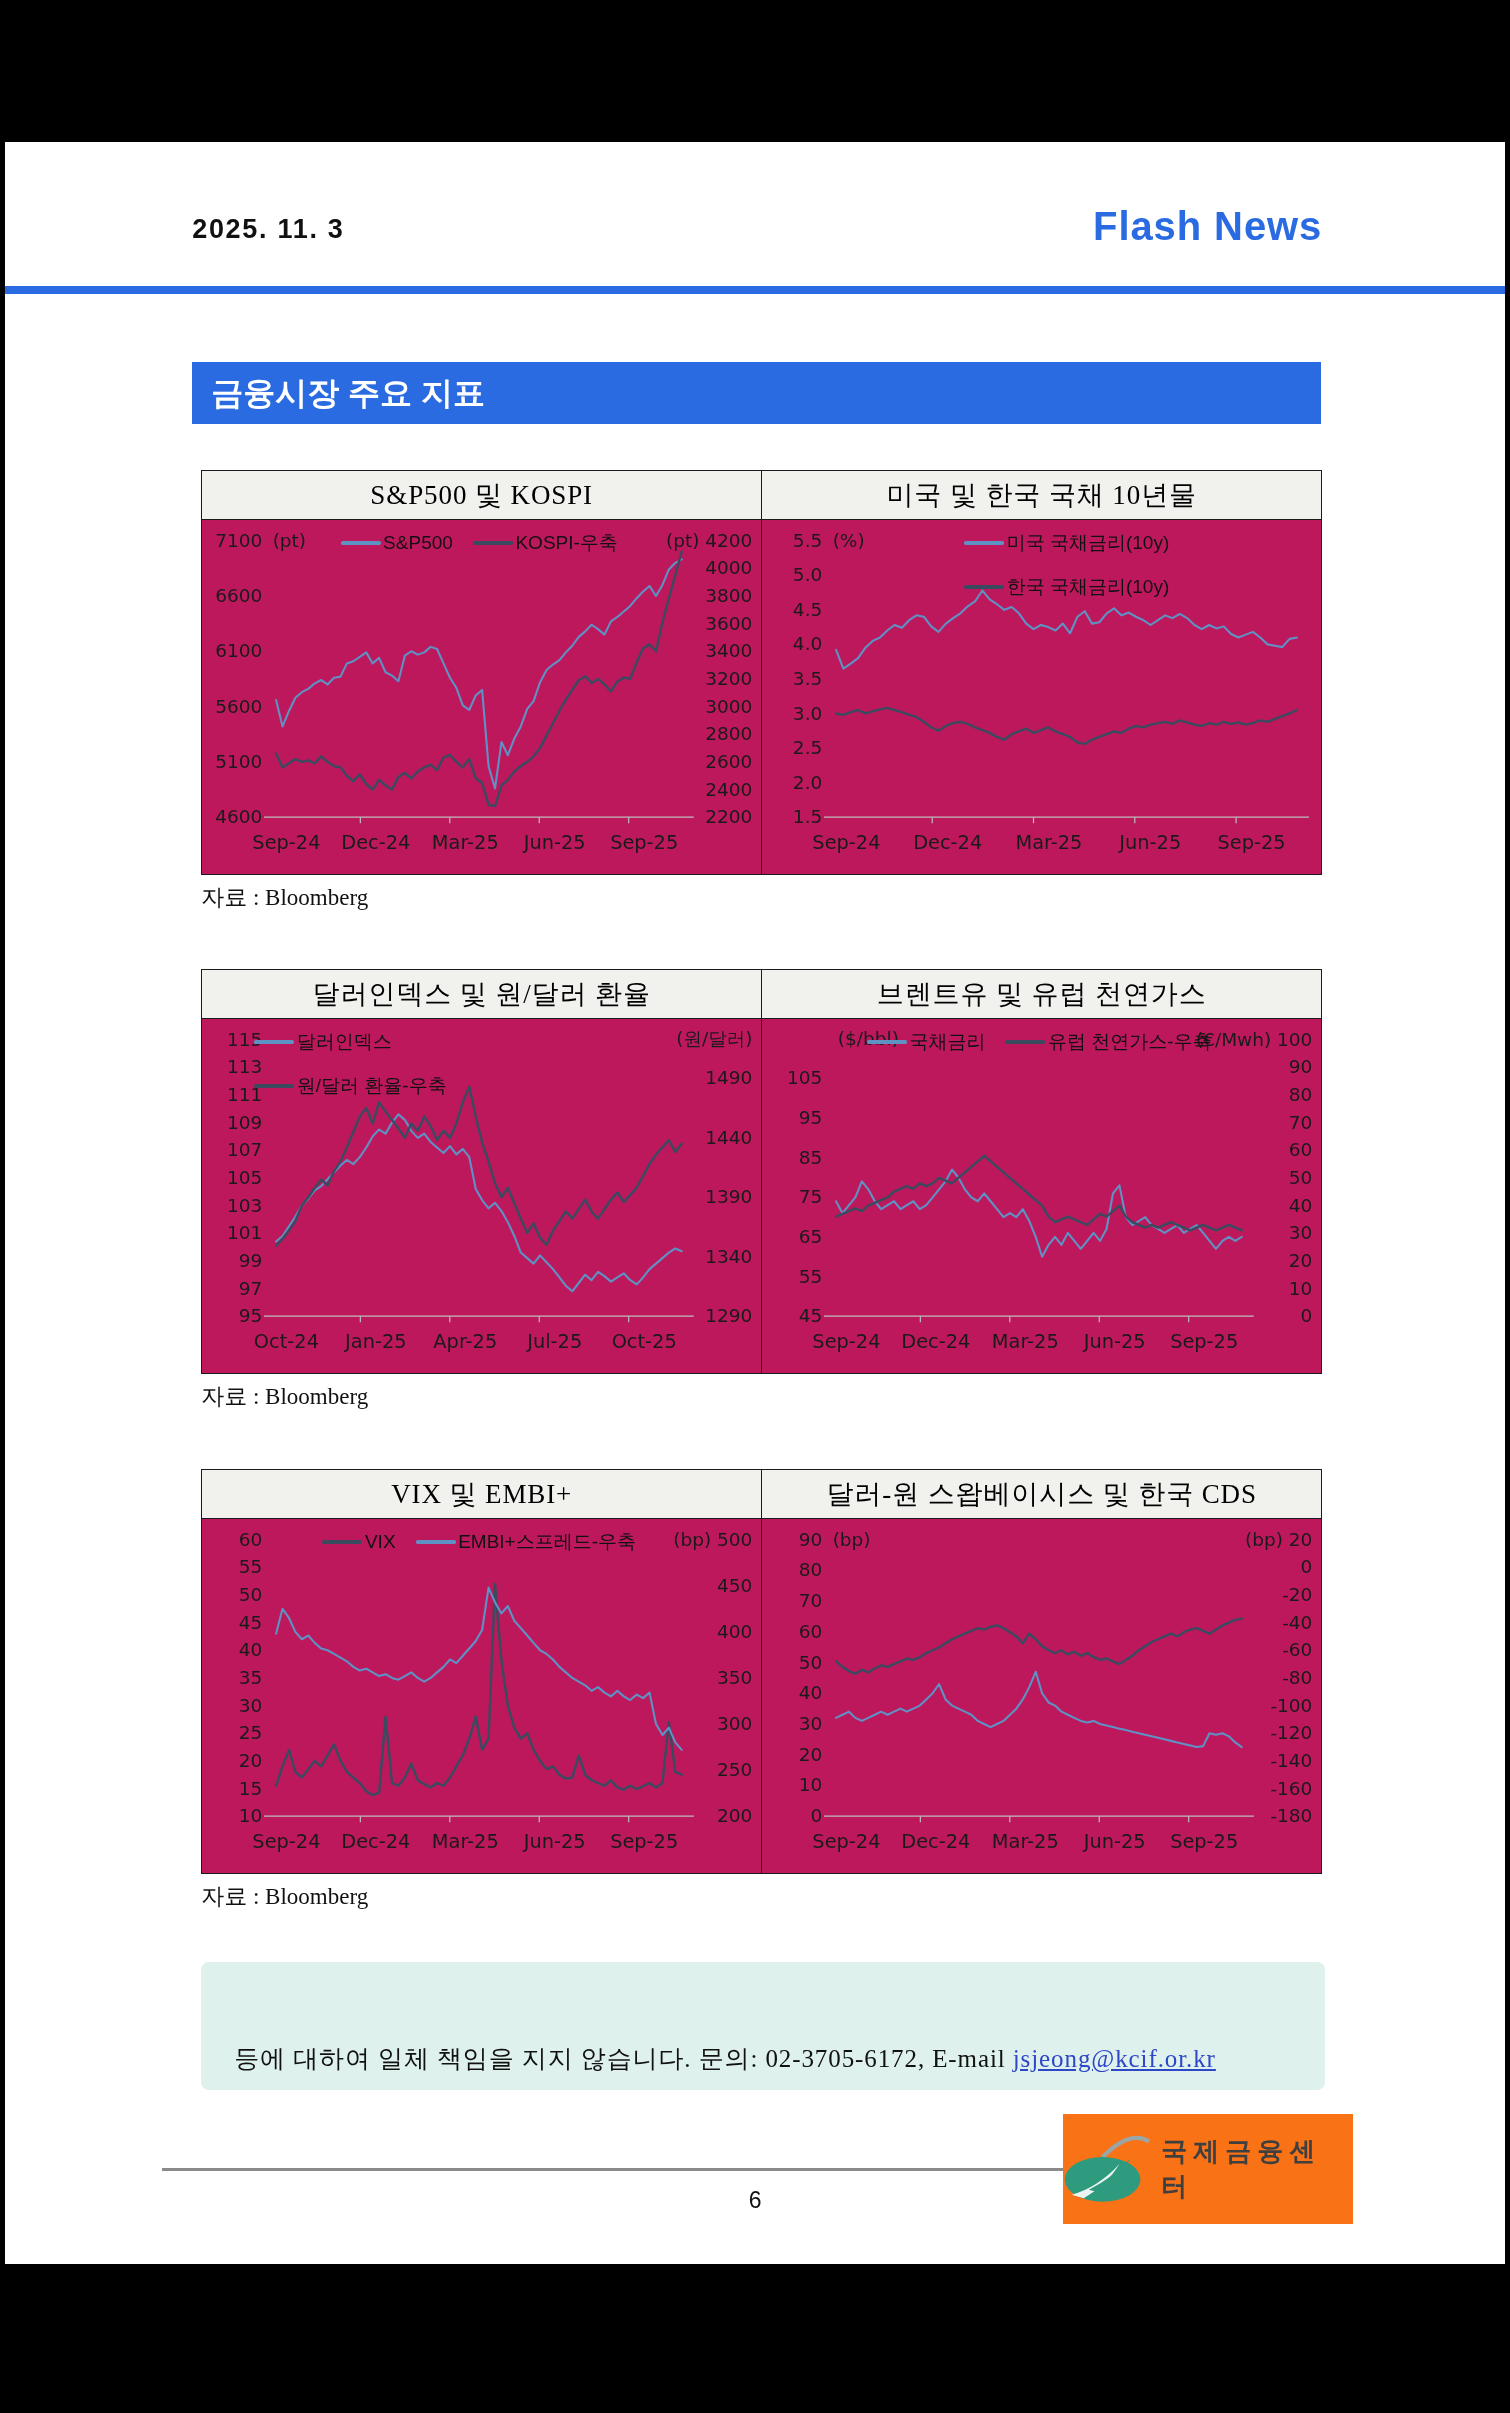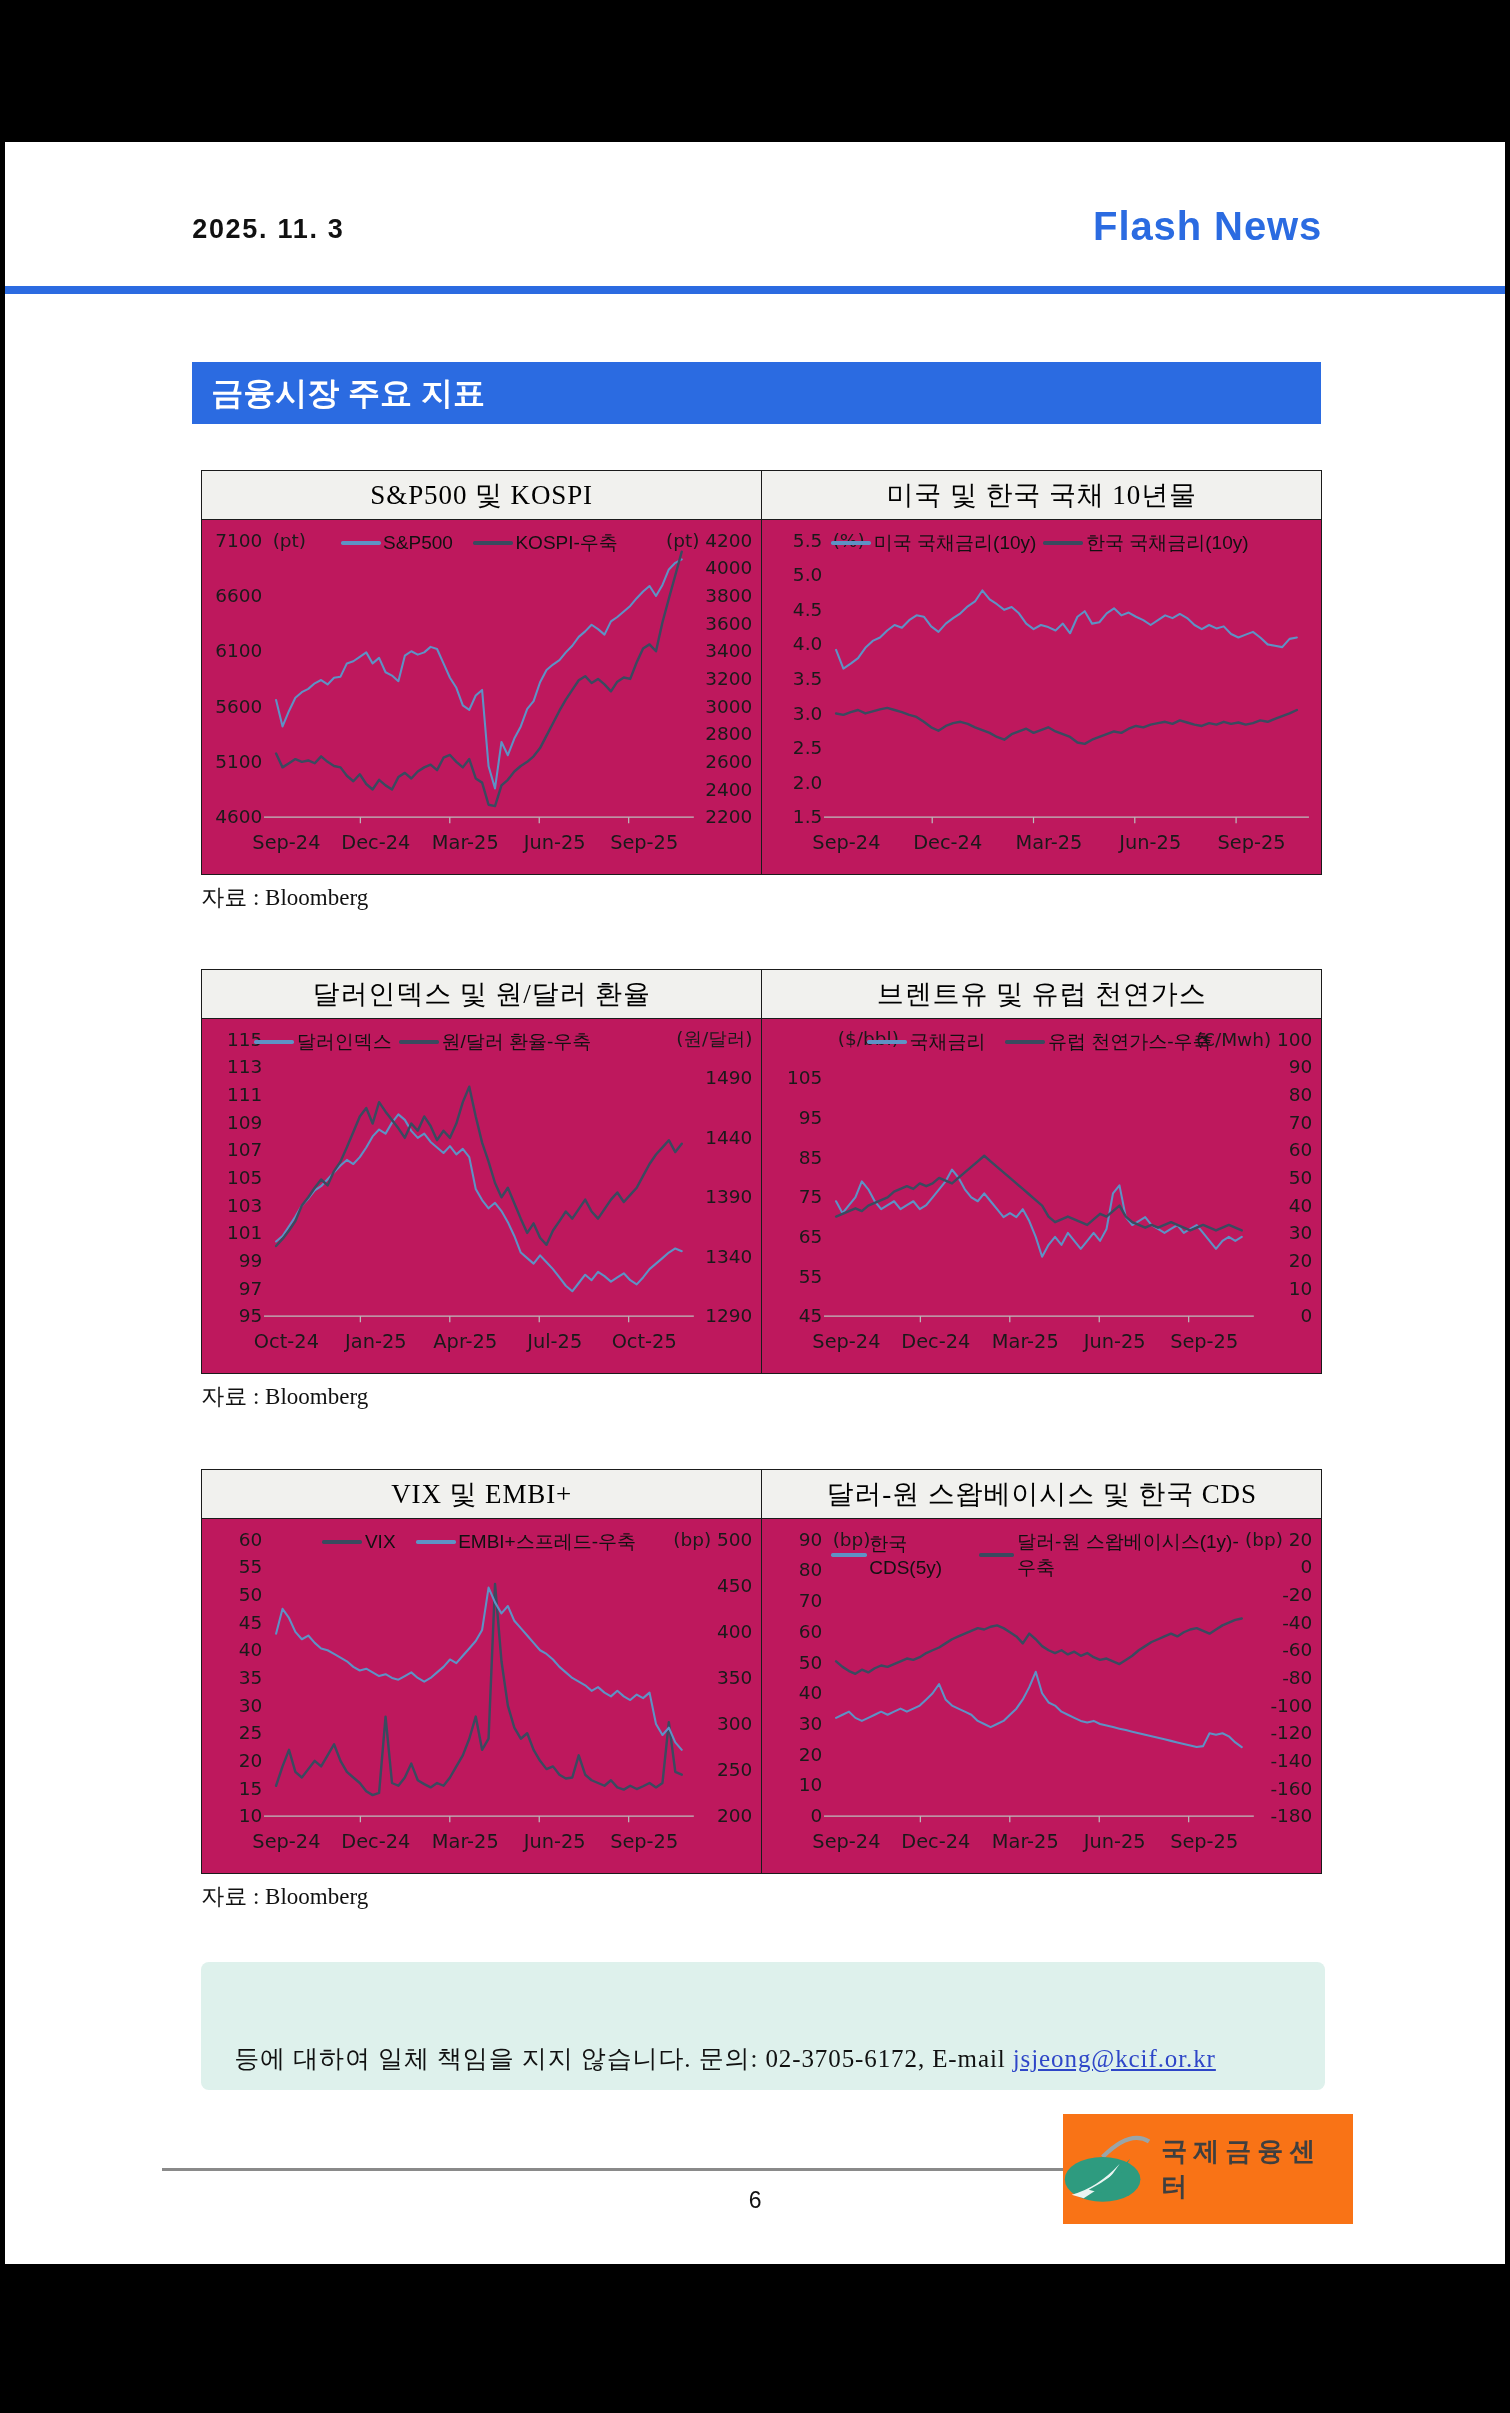--- a/index.html
+++ b/index.html
@@ -22,21 +22,21 @@
   .panel{width:559px;}
   .panel+.panel{border-left:1.7px solid #1b1b1b;}
   .ptitle{height:48px;line-height:48px;text-align:center;background:#f1f1ee;border-bottom:1.7px solid #1b1b1b;
           font-family:"Liberation Serif","DejaVu Serif",serif;font-size:27px;color:#000;letter-spacing:0.9px;}
   .plot{position:relative;height:354px;}
   .plot svg{display:block;}
   .caption{margin-top:6.9px;font-family:"Liberation Serif","DejaVu Serif",serif;font-size:23px;color:#111;}
 
   .legend{position:absolute;display:flex;pointer-events:none;}
   .legend.row{flex-direction:row;justify-content:center;gap:20px;}
-  .legend.column{gap:7px;}
+  .legend.column{flex-direction:column;gap:18px;}
   .legend.column.center{align-items:center;}
   .legend.column.left{align-items:flex-start;}
   .lg-item{display:flex;align-items:center;}
   .lg-swatch{display:inline-block;width:40px;height:4.3px;margin-right:2.6px;border-radius:1.7px;}
   .lg-label{font-size:19px;color:#111;}
 
   .disclaimer{position:absolute;left:196px;top:1820px;width:1124px;height:128px;background:#DEF1EC;
               border-radius:7.8px;}
   .disclaimer .txt{padding:22.4px 31px 0 33px;font-family:"Liberation Serif","DejaVu Serif",serif;
                    font-size:25px;color:#111;line-height:50px;letter-spacing:0.9px;}
@@ -334,30 +334,20 @@
               <text x="639" y="319.9" text-anchor="end" font-size="21.5" fill="#1a1a1a" font-family="DejaVu Sans, Liberation Sans, sans-serif">-160</text>
               <text x="639" y="352" text-anchor="end" font-size="21.5" fill="#1a1a1a" font-family="DejaVu Sans, Liberation Sans, sans-serif">-180</text>
               <text x="98" y="382" text-anchor="middle" font-size="22.5" fill="#1a1a1a" font-family="DejaVu Sans, Liberation Sans, sans-serif">Sep-24</text>
               <text x="201.845" y="382" text-anchor="middle" font-size="22.5" fill="#1a1a1a" font-family="DejaVu Sans, Liberation Sans, sans-serif">Dec-24</text>
               <text x="305.69" y="382" text-anchor="middle" font-size="22.5" fill="#1a1a1a" font-family="DejaVu Sans, Liberation Sans, sans-serif">Mar-25</text>
               <text x="409.535" y="382" text-anchor="middle" font-size="22.5" fill="#1a1a1a" font-family="DejaVu Sans, Liberation Sans, sans-serif">Jun-25</text>
               <text x="513.38" y="382" text-anchor="middle" font-size="22.5" fill="#1a1a1a" font-family="DejaVu Sans, Liberation Sans, sans-serif">Sep-25</text>
               <polyline points="86.0,230.9 93.5,227.3 101.0,223.7 108.4,230.9 115.9,234.4 123.4,230.9 130.9,227.3 138.3,223.7 145.8,227.3 153.3,223.7 160.8,220.2 168.2,223.7 175.7,220.2 183.2,216.6 190.7,209.5 198.1,202.3 205.6,191.6 213.1,209.5 220.6,216.6 228.0,220.2 235.5,223.7 243.0,227.3 250.5,234.4 258.0,238.0 265.4,241.6 272.9,238.0 280.4,234.4 287.9,227.3 295.3,220.2 302.8,209.5 310.3,195.2 317.8,177.4 325.2,202.3 332.7,213.0 340.2,216.6 347.7,223.7 355.1,227.3 362.6,230.9 370.1,234.4 377.6,236.2 385.0,234.4 392.5,238.0 400.0,239.8 407.5,241.6 415.0,243.4 422.4,245.1 429.9,246.9 437.4,248.7 444.9,250.5 452.3,252.3 459.8,254.1 467.3,255.8 474.8,257.6 482.2,259.4 489.7,261.2 497.2,263.0 504.7,264.8 512.1,263.7 519.6,248.7 527.1,250.5 534.6,248.7 542.0,252.3 549.5,259.4 557.0,264.8" fill="none" stroke="#5E92C5" stroke-width="2.4" stroke-linejoin="round" stroke-linecap="round"></polyline>
               <polyline points="86.0,165.2 93.5,171.7 101.0,176.5 108.4,179.7 115.9,174.9 123.4,178.1 130.9,173.3 138.3,170.1 145.8,171.7 153.3,168.4 160.8,165.2 168.2,162.0 175.7,163.6 183.2,160.4 190.7,155.6 198.1,152.4 205.6,149.2 213.1,144.4 220.6,139.6 228.0,136.3 235.5,133.1 243.0,129.9 250.5,126.7 258.0,128.3 265.4,125.1 272.9,123.5 280.4,126.7 287.9,131.5 295.3,136.3 302.8,144.4 310.3,133.1 317.8,139.6 325.2,147.6 332.7,152.4 340.2,155.6 347.7,152.4 355.1,157.2 362.6,154.0 370.1,158.8 377.6,155.6 385.0,160.4 392.5,163.6 400.0,162.0 407.5,165.2 415.0,168.4 422.4,163.6 429.9,158.8 437.4,152.4 444.9,147.6 452.3,142.8 459.8,139.6 467.3,136.3 474.8,133.1 482.2,136.3 489.7,131.5 497.2,128.3 504.7,126.7 512.1,129.9 519.6,133.1 527.1,128.3 534.6,123.5 542.0,120.3 549.5,117.1 557.0,115.5" fill="none" stroke="#3A4A5F" stroke-width="2.8" stroke-linejoin="round" stroke-linecap="round"></polyline>
             </svg>
-            <div class="legend column center" style="left: 69px; width: 416px; top: 10.3px;">
-              <div class="lg-item">
-                <span class="lg-swatch" style="background: rgb(94, 146, 197);"></span>
-                <span class="lg-label">한국 CDS(5y)</span>
-              </div>
-              <div class="lg-item">
-                <span class="lg-swatch" style="background: rgb(58, 74, 95);"></span>
-                <span class="lg-label">달러-원 스왑베이시스(1y)-우축</span>
-              </div>
-            </div>
           </div>
       </div>
     </div>
     <div class="caption">자료 : Bloomberg</div>
   </div>
 
   <div class="disclaimer">
     <div class="txt">
       <br>
       <span>등에 대하여 일체 책임을 지지 않습니다. 문의: 02-3705-6172, E-mail </span><a href="#" class="email-link">jsjeong@kcif.or.kr</a>

